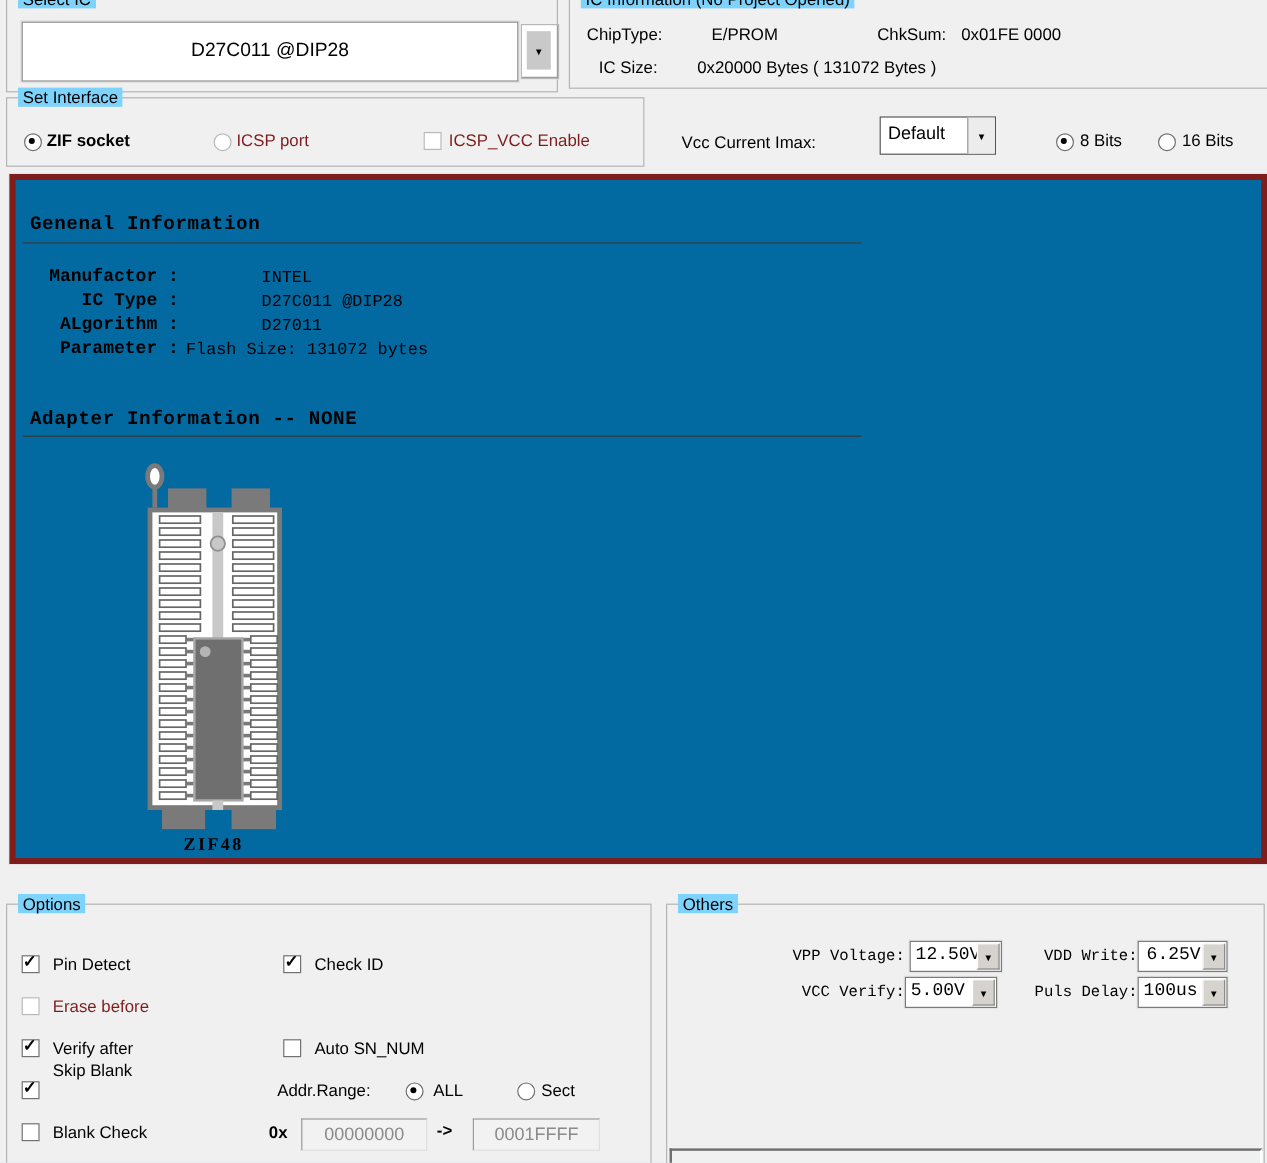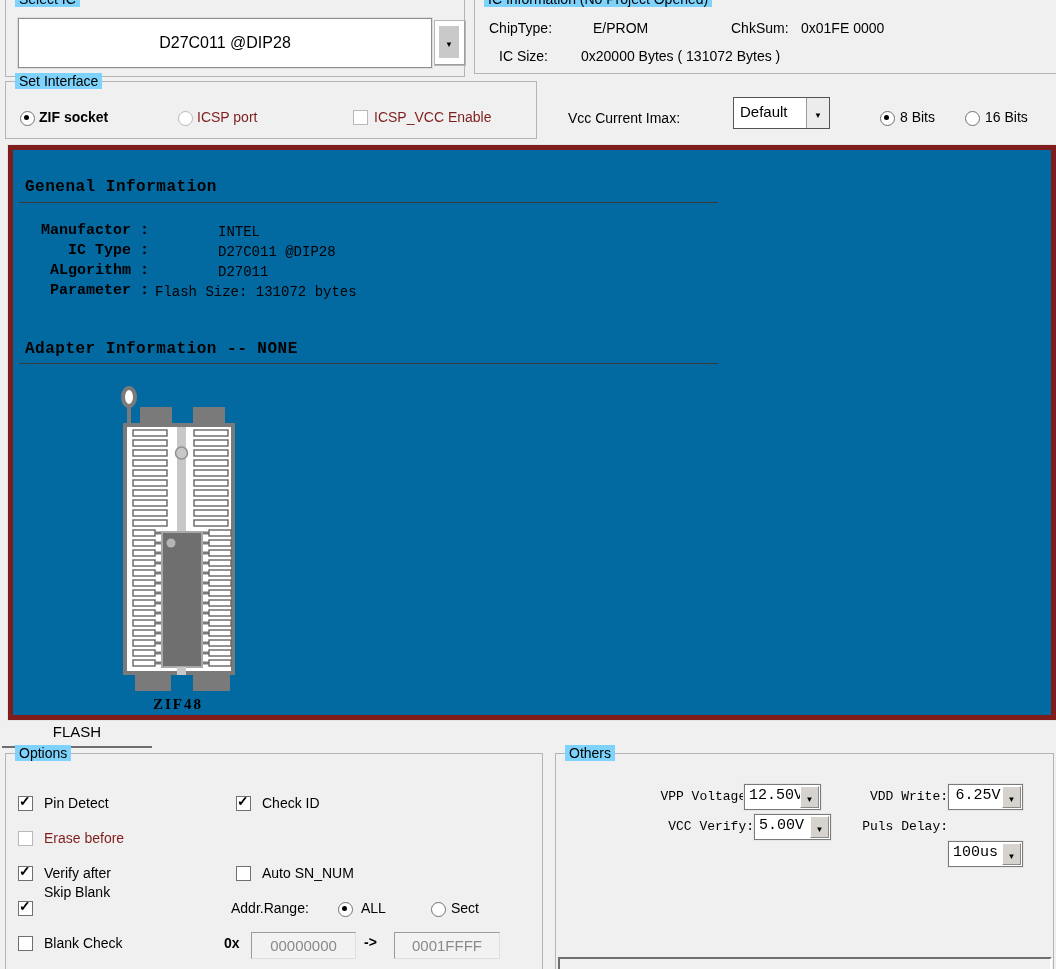--- a/index.html
+++ b/index.html
@@ -224,21 +224,20 @@
         </g>
       <rect x="49" y="149" width="40" height="135" fill="#6f6f6f" stroke="#a8a8a8" stroke-width="2"></rect>
       <circle cx="58" cy="160" r="4.5" fill="#b5b5b5"></circle>
       <rect x="64" y="284" width="9" height="8" fill="#c8c8c8"></rect>
       <rect x="22" y="292" width="36" height="16" fill="#7a7a7a"></rect>
       <rect x="80" y="292" width="37" height="16" fill="#7a7a7a"></rect>
     </svg>
     <span class="abs mono" style="left:100px;top:546px;width:130px;text-align:center;font-weight:bold;font-size:15px;letter-spacing:2px;">ZIF48</span>
   </div>
 
-  <div class="tab-inactive">FLASH</div>
 
   <div class="group" style="left:5px;top:753px;width:536px;height:226px;">
     <span class="glabel">Options</span>
 
     <span class="cb on" style="left:12px;top:42px;"></span>
     <span class="lbl" style="left:38px;top:41px;">Pin Detect</span>
     <span class="cb on" style="left:230px;top:42px;"></span>
     <span class="lbl" style="left:256px;top:41px;">Check ID</span>
 
     <span class="cb dis" style="left:12px;top:77px;"></span>
@@ -262,21 +261,21 @@
     <span class="lbl b" style="left:218px;top:181px;">0x</span>
     <div class="field" style="left:245px;top:178px;width:103px;">00000000</div>
     <span class="lbl b" style="left:358px;top:180px;">-&gt;</span>
     <div class="field" style="left:388px;top:178px;width:104px;">0001FFFF</div>
   </div>
 
   <div class="group" style="left:555px;top:753px;width:497px;height:226px;">
     <span class="glabel">Others</span>
 
     <span class="mlabel" style="left:60px;top:35px;width:138px;">VPP Voltage:</span>
-    <div class="combo-sm" style="left:188px;top:30px;width:75px;">
+    <div class="combo-sm" style="left:202px;top:30px;width:75px;">
       <span class="val">12.50V</span>
       <span class="btn">
           <span class="arrow"></span>
         </span>
     </div>
     <span class="mlabel" style="left:260px;top:35px;width:132px;">VDD Write:</span>
     <div class="combo-sm" style="left:392px;top:30px;width:73px;text-align:center;">
       <span class="val">6.25V</span>
       <span class="btn">
           <span class="arrow"></span>
@@ -284,21 +283,21 @@
     </div>
 
     <span class="mlabel" style="left:60px;top:65px;width:138px;">VCC Verify:</span>
     <div class="combo-sm" style="left:198px;top:60px;width:75px;">
       <span class="val">5.00V</span>
       <span class="btn">
           <span class="arrow"></span>
         </span>
     </div>
     <span class="mlabel" style="left:260px;top:65px;width:132px;">Puls Delay:</span>
-    <div class="combo-sm" style="left:392px;top:60px;width:73px;margin-top:27px;">
+    <div class="combo-sm" style="left:392px;top:60px;width:73px;">
       <span class="val">100us</span>
       <span class="btn">
           <span class="arrow"></span>
         </span>
     </div>
 
     <div class="sunkbox" style="left:2px;top:203px;width:490px;height:30px;"></div>
   </div>
 
 </div>

